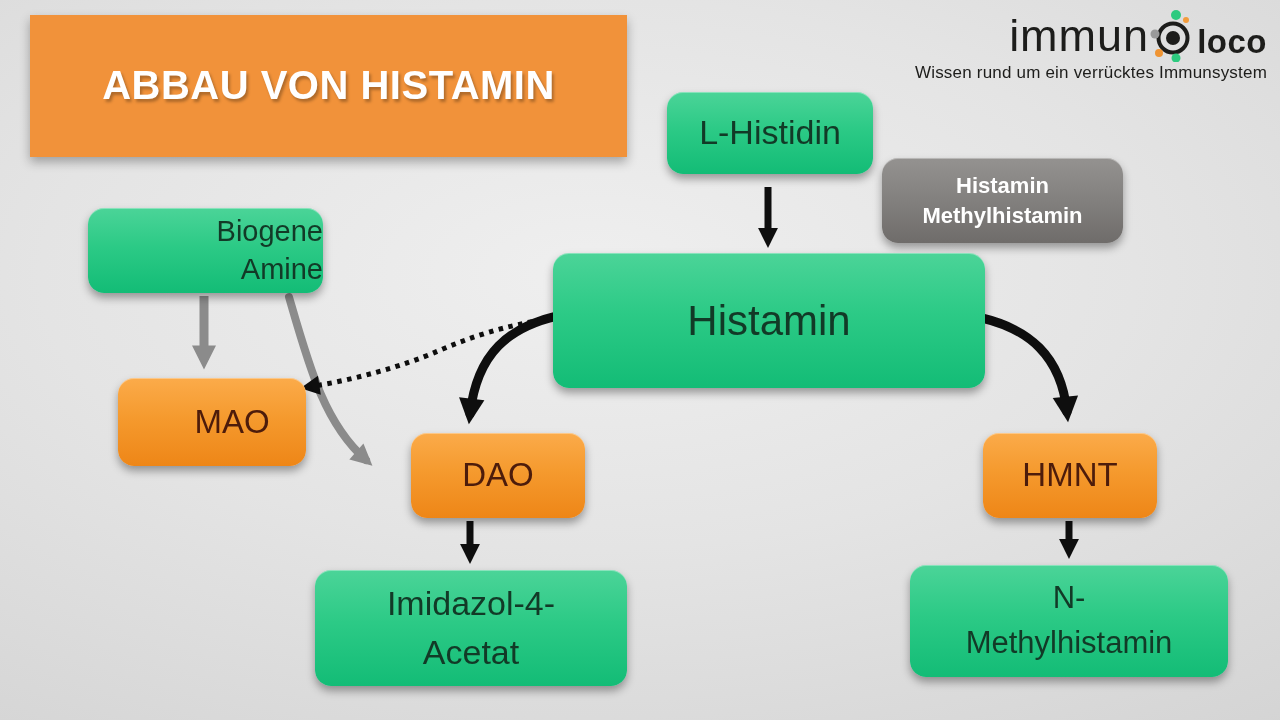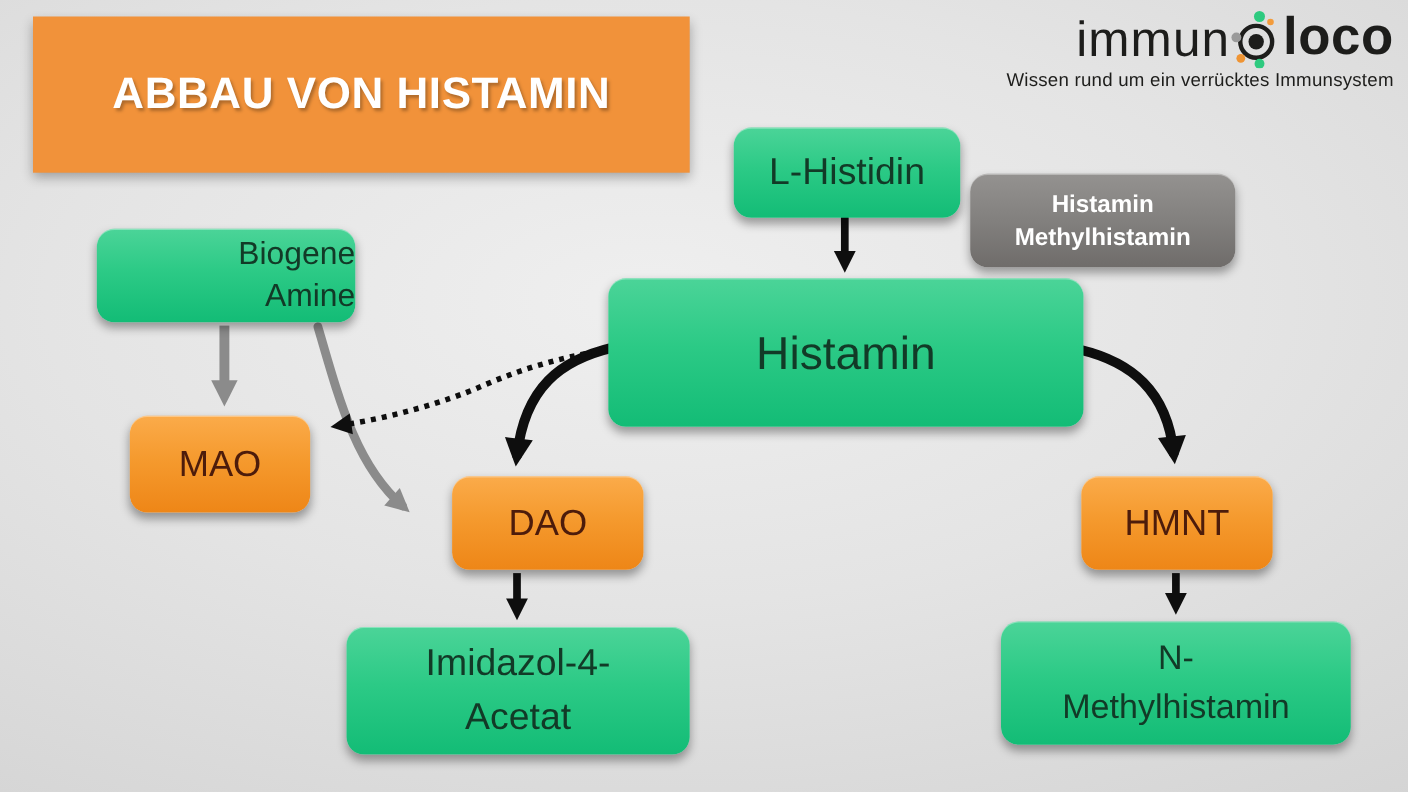--- a/index.html
+++ b/index.html
@@ -28,25 +28,25 @@
   .orange-node{
     background:linear-gradient(180deg,#fbab4a 0%, #f59a2e 45%, #ee8617 100%);
     color:#4d1c0b;
   }
   .gray-node{
     background:linear-gradient(180deg,#949290 0%, #82807e 50%, #6f6c6a 100%);
     color:#ffffff;
     font-weight:bold;
   }
 
-  .n-lhistidin {left:667px; top:116px; width:206px; height:82px;  font-size:34px;}
+  .n-lhistidin {left:667px; top:92px; width:206px; height:82px;  font-size:34px;}
   .n-decarb    {left:882px; top:158px; width:241px; height:85px;  font-size:22px; line-height:1.35;}
   .n-histamin  {left:553px; top:253px; width:432px; height:135px; font-size:42px;}
   .n-biogene   {left:88px;  top:208px; width:235px; height:85px;  font-size:29px;align-items:flex-end;}
-  .n-mao       {left:118px; top:378px; width:164px; height:88px;  font-size:33px;}
+  .n-mao       {left:118px; top:378px; width:148px; height:88px;  font-size:33px;padding-left:40px;}
   .n-dao       {left:383px; top:433px; width:174px; height:85px;  font-size:33px;margin-left:28px;}
   .n-hmnt      {left:983px; top:433px; width:174px; height:85px;  font-size:33px;}
   .n-imidazol  {left:315px; top:570px; width:312px; height:116px; font-size:34px; line-height:1.45;}
   .n-nmethyl   {left:910px; top:565px; width:318px; height:112px; font-size:31px; line-height:1.45;}
 
   .title-box{
     position:absolute;left:30px;top:15px;width:597px;height:142px;
     background:#f1923a;
     box-shadow:0 5px 10px rgba(0,0,0,0.3);
     display:flex;flex-direction:column;align-items:center;justify-content:center;
@@ -55,21 +55,21 @@
     text-shadow:2px 3px 3px rgba(0,0,0,0.28);
   }
 
   .logo{
     position:absolute;right:13px;top:10px;width:360px;
     display:flex;flex-direction:column;align-items:flex-end;
     color:#1d1d1b;
   }
   .brand{display:flex;align-items:flex-end;line-height:1;}
   .brand .thin{font-size:45px;font-weight:400;letter-spacing:1px;}
-  .brand .bold{font-size:48px;font-weight:800;letter-spacing:0.5px;}
+  .brand .bold{font-size:33px;font-weight:800;letter-spacing:0.5px;}
   .brand .cell{margin:0 1px -4px 1px;}
   .tagline{font-size:17px;font-weight:400;margin-top:5px;letter-spacing:0.2px;}
 </style>
 </head>
 <body>
 
 <div class="stage">
 
   <svg class="arrows" viewBox="0 0 1280 720">
     <defs>

